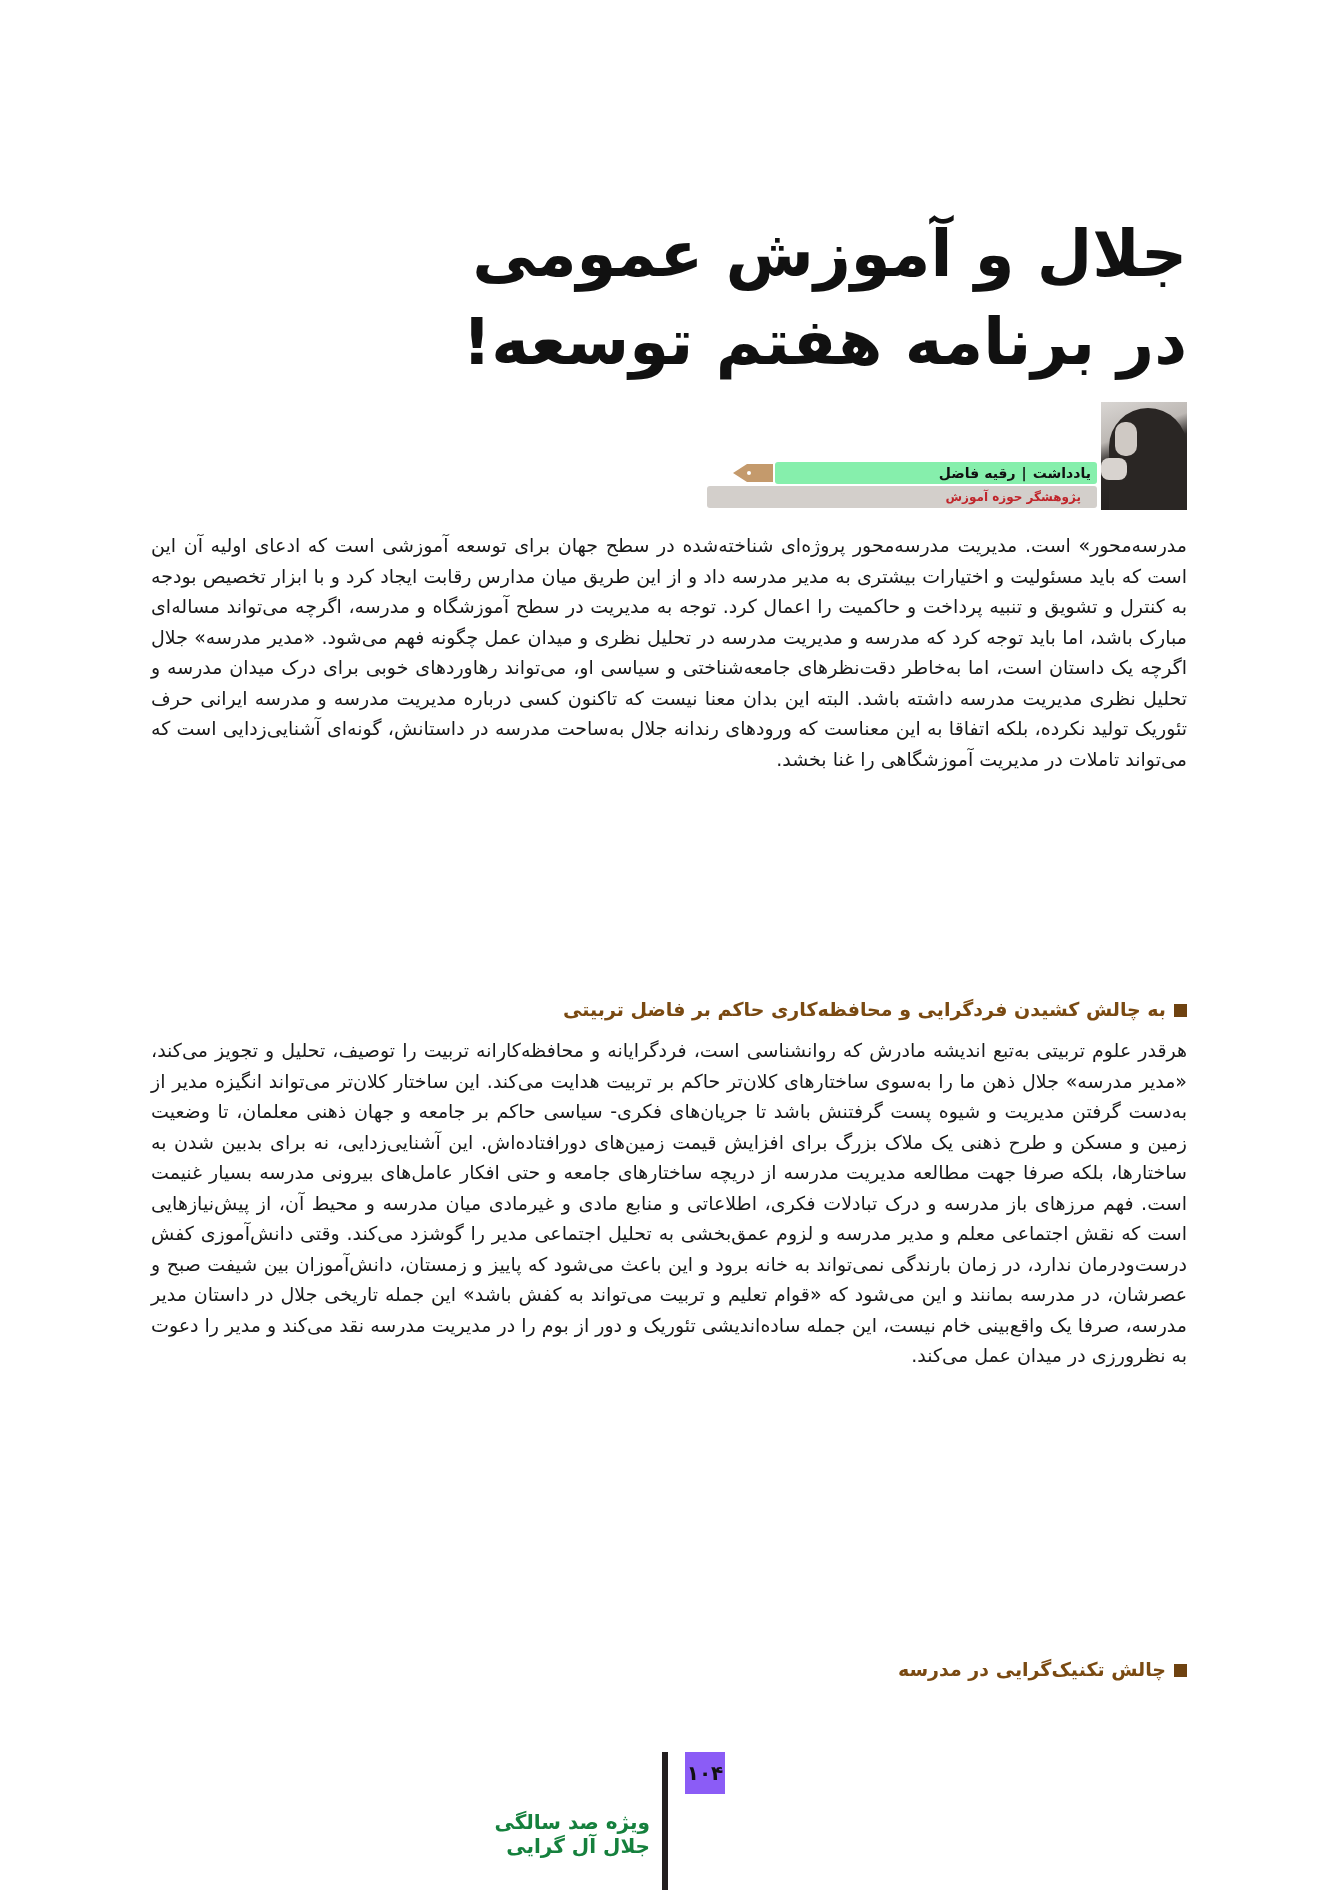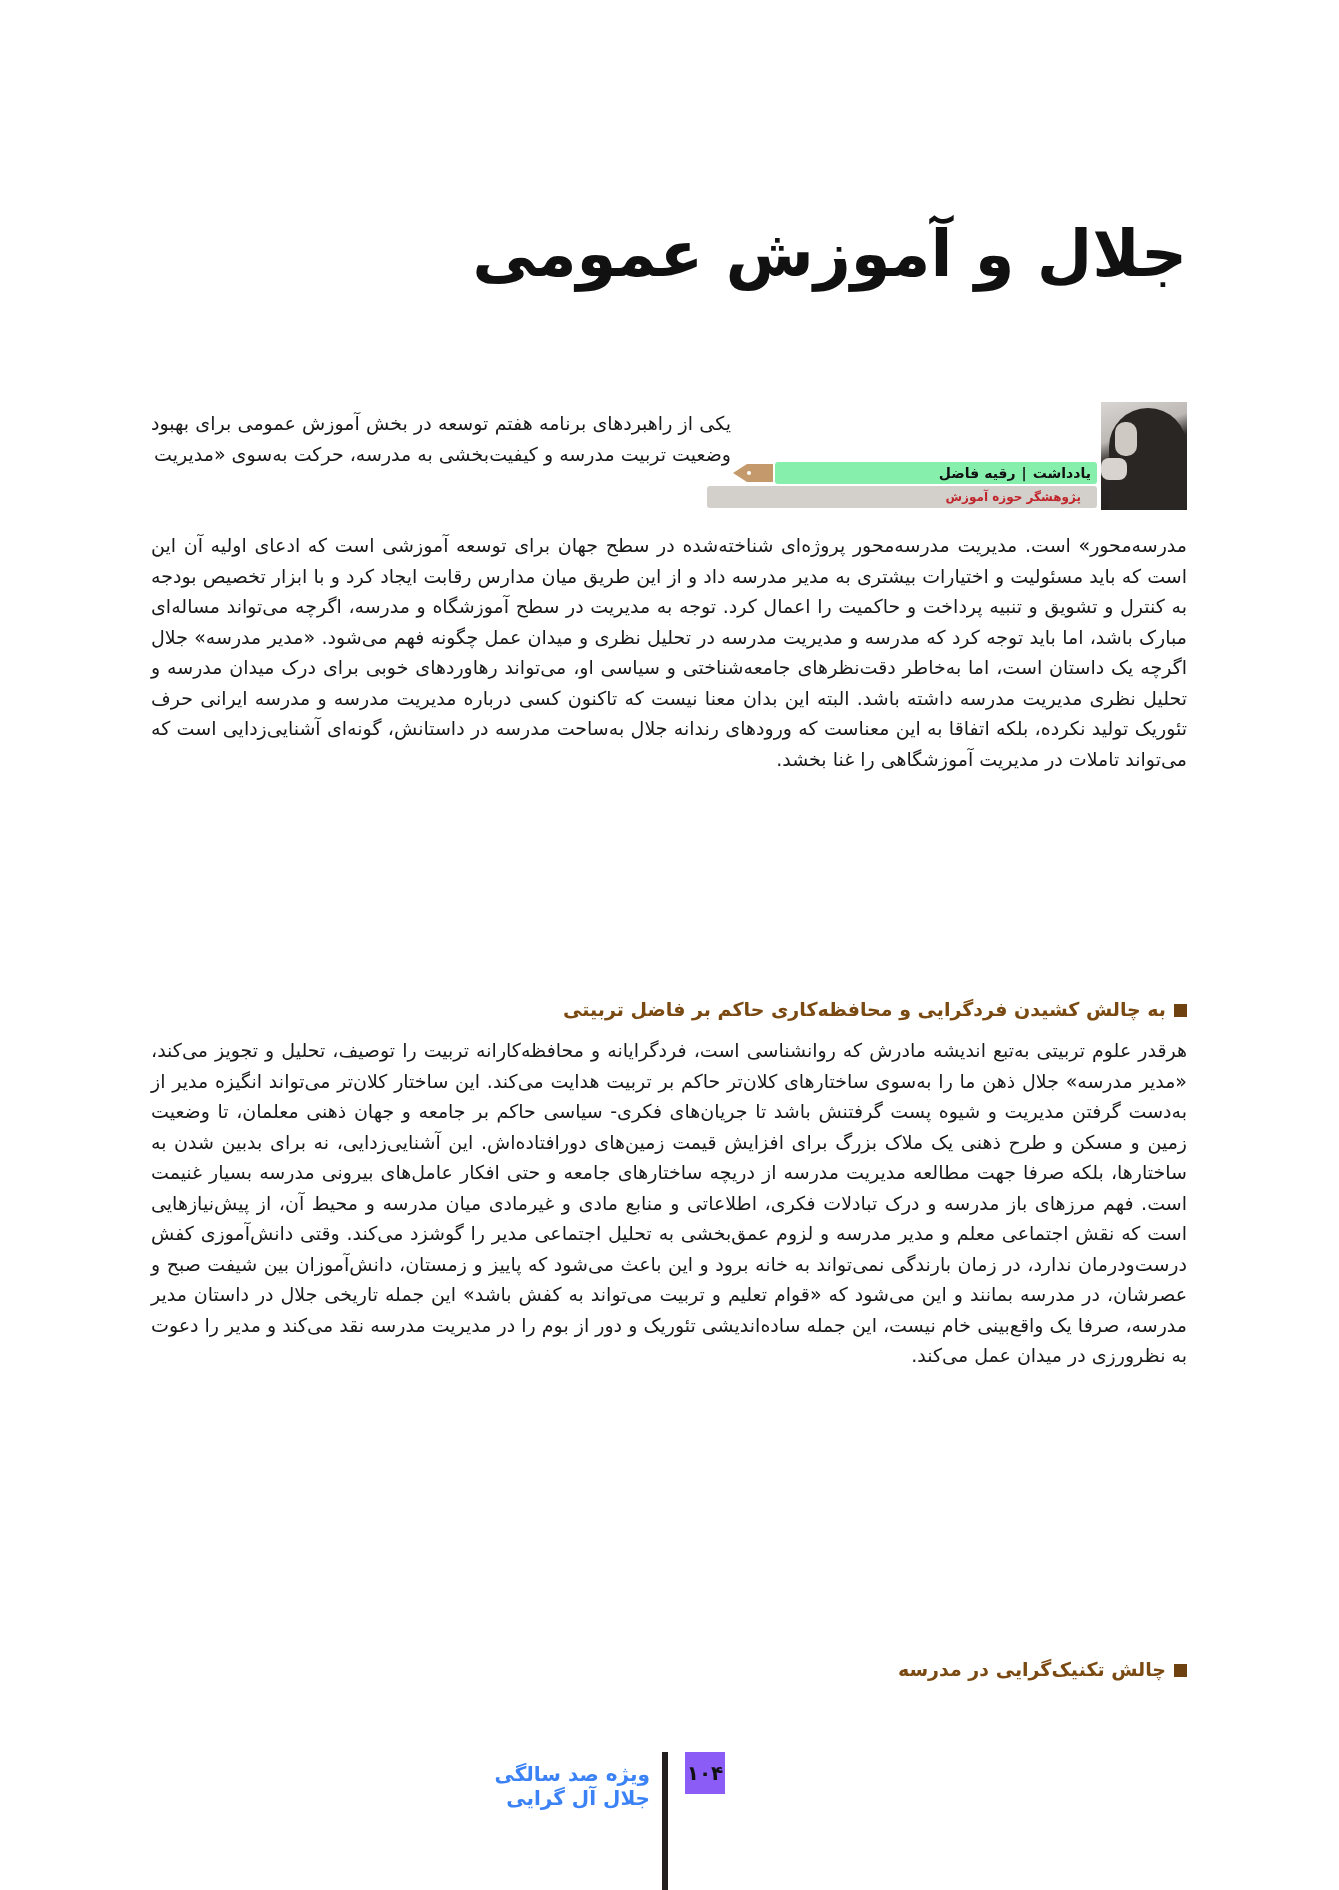--- a/index.html
+++ b/index.html
@@ -75,50 +75,50 @@
 
     .footer-rule {
       position: absolute; left: 662px; top: 1752px; width: 6px; height: 138px; background: #231f20;
     }
     .page-num {
       position: absolute; left: 685px; top: 1752px; width: 40px; height: 42px;
       background: #8b5cf6; color: #111; font-weight: bold; font-size: 20px;
       text-align: center; line-height: 42px; direction: ltr;
     }
     .footer-text {
-      position: absolute; right: 689px; top: 1762px; width: 180px;
-      color: #3b82f6; font-size: 20px; font-weight: bold; line-height: 24px; text-align: right;
+      position: absolute; right: 689px; top: 1810px; width: 180px;
+      color: #15803d; font-size: 20px; font-weight: bold; line-height: 24px; text-align: right;
     }
   </style>
 </head>
 <body>
 
 <div class="page">
 
   <h1 class="title">
     <div>جلال و آموزش عمومی</div>
+    <div>در برنامه هفتم توسعه!</div>
   </h1>
 
   <div class="byline">
     <div class="author-photo">
       <div class="hood"></div>
       <div class="face"></div>
       <div class="hand"></div>
     </div>
     <div class="byline-bar">
       <span>یادداشت</span><span class="sep">|</span><span>رقیه فاضل</span>
     </div>
     <div class="byline-sub">پژوهشگر حوزه آموزش</div>
     <svg class="pen-icon" viewBox="0 0 40 22">
       <polygon points="0,11 14,2 40,2 40,20 14,20" fill="#c49a6c"></polygon>
       <circle cx="16" cy="11" r="2" fill="#ffffff"></circle>
     </svg>
   </div>
 
-  <p class="para intro">یکی از راهبردهای برنامه هفتم توسعه در بخش آموزش عمومی برای بهبود وضعیت تربیت مدرسه و کیفیت‌بخشی به مدرسه، حرکت به‌سوی «مدیریت</p>
   <p class="para p1">مدرسه‌محور» است. مدیریت مدرسه‌محور پروژه‌ای شناخته‌شده در سطح جهان برای توسعه آموزشی است که ادعای اولیه آن این است که باید مسئولیت و اختیارات بیشتری به مدیر مدرسه داد و از این طریق میان مدارس رقابت ایجاد کرد و با ابزار تخصیص بودجه به کنترل و تشویق و تنبیه پرداخت و حاکمیت را اعمال کرد. توجه به مدیریت در سطح آموزشگاه و مدرسه، اگرچه می‌تواند مساله‌ای مبارک باشد، اما باید توجه کرد که مدرسه و مدیریت مدرسه در تحلیل نظری و میدان عمل چگونه فهم می‌شود. «مدیر مدرسه» جلال اگرچه یک داستان است، اما به‌خاطر دقت‌نظرهای جامعه‌شناختی و سیاسی او، می‌تواند رهاوردهای خوبی برای درک میدان مدرسه و تحلیل نظری مدیریت مدرسه داشته باشد. البته این بدان معنا نیست که تاکنون کسی درباره مدیریت مدرسه و مدرسه ایرانی حرف تئوریک تولید نکرده، بلکه اتفاقا به این معناست که ورودهای رندانه جلال به‌ساحت مدرسه در داستانش، گونه‌ای آشنایی‌زدایی است که می‌تواند تاملات در مدیریت آموزشگاهی را غنا بخشد.</p>
 
   <h2 class="section-heading h1">
     <span class="square"></span><span>به چالش کشیدن فردگرایی و محافظه‌کاری حاکم بر فاضل تربیتی</span>
   </h2>
   <p class="para p2">هرقدر علوم تربیتی به‌تبع اندیشه مادرش که روانشناسی است، فردگرایانه و محافظه‌کارانه تربیت را توصیف، تحلیل و تجویز می‌کند، «مدیر مدرسه» جلال ذهن ما را به‌سوی ساختارهای کلان‌تر حاکم بر تربیت هدایت می‌کند. این ساختار کلان‌تر می‌تواند انگیزه مدیر از به‌دست گرفتن مدیریت و شیوه پست گرفتنش باشد تا جریان‌های فکری- سیاسی حاکم بر جامعه و جهان ذهنی معلمان، تا وضعیت زمین و مسکن و طرح ذهنی یک ملاک بزرگ برای افزایش قیمت زمین‌های دورافتاده‌اش. این آشنایی‌زدایی، نه برای بدبین شدن به ساختارها، بلکه صرفا جهت مطالعه مدیریت مدرسه از دریچه ساختارهای جامعه و حتی افکار عامل‌های بیرونی مدرسه بسیار غنیمت است. فهم مرزهای باز مدرسه و درک تبادلات فکری، اطلاعاتی و منابع مادی و غیرمادی میان مدرسه و محیط آن، از پیش‌نیازهایی است که نقش اجتماعی معلم و مدیر مدرسه و لزوم عمق‌بخشی به تحلیل اجتماعی مدیر را گوشزد می‌کند. وقتی دانش‌آموزی کفش درست‌ودرمان ندارد، در زمان بارندگی نمی‌تواند به خانه برود و این باعث می‌شود که پاییز و زمستان، دانش‌آموزان بین شیفت صبح و عصرشان، در مدرسه بمانند و این می‌شود که «قوام تعلیم و تربیت می‌تواند به کفش باشد» این جمله تاریخی جلال در داستان مدیر مدرسه، صرفا یک واقع‌بینی خام نیست، این جمله ساده‌اندیشی تئوریک و دور از بوم را در مدیریت مدرسه نقد می‌کند و مدیر را دعوت به نظرورزی در میدان عمل می‌کند.</p>
 
   <h2 class="section-heading h2">
     <span class="square"></span><span>چالش تکنیک‌گرایی در مدرسه</span>
   </h2>

